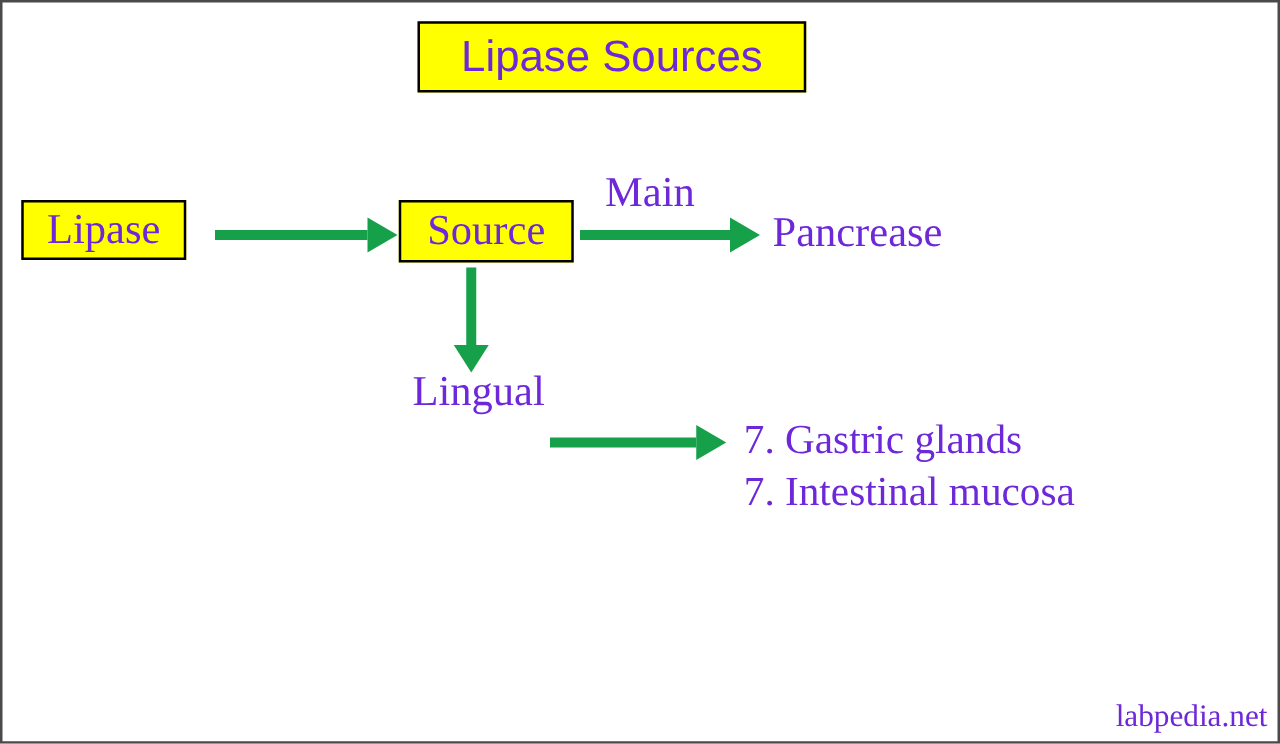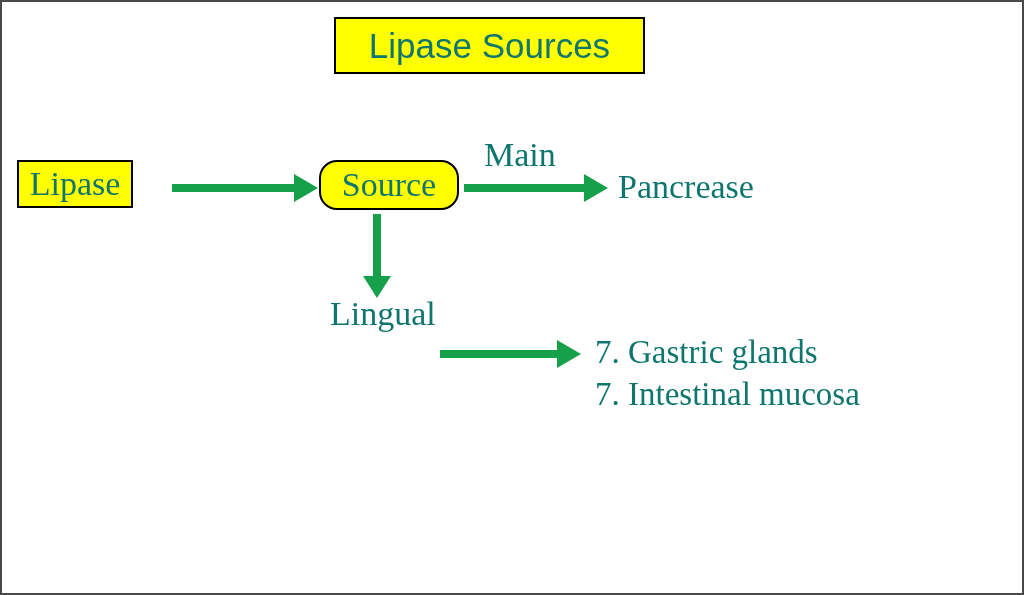--- a/index.html
+++ b/index.html
@@ -9,44 +9,43 @@
   }
   #canvas {
     position: relative;
     width: 1024px;
     height: 595px;
     background: #ffffff;
     border: 2px solid #4a4a4a;
     box-sizing: border-box;
     overflow: hidden;
     font-family: "Liberation Serif", serif;
-    color: #0f766e;
+    color: #6d28d9;
   }
   .yellow-box {
     position: absolute;
     background: #ffff00;
     border: 2px solid #000000;
     box-sizing: border-box;
     display: flex;
     align-items: center;
     justify-content: center;
   }
   #title-box {
     left: 332px; top: 15px; width: 311px; height: 57px;
     font-family: "Liberation Sans", sans-serif;
     font-size: 35px;
   }
   #lipase-box {
-    left: 15px; top: 158px; width: 116px; height: 48px;
+    left: 15px; top: 158px; width: 132px; height: 48px;
     font-size: 34px;
   }
   #source-box {
     left: 317px; top: 158px; width: 140px; height: 50px;
     font-size: 34px;
-    border-radius: 18px;
   }
   .label {
     position: absolute;
     font-size: 34px;
     line-height: 1;
     white-space: nowrap;
   }
   #main-label   { left: 482px; top: 136px; }
   #pancrease-label { left: 616px; top: 168px; }
   #others-label { left: 328px; top: 295px; }
@@ -150,14 +149,15 @@
   <div id="arrow-others-to-list" class="h-arrow">
     <div class="shaft"></div>
     <div class="head"></div>
   </div>
 
   <div id="others-list">
     <div>7. Gastric glands</div>
     <div>7. Intestinal mucosa</div>
   </div>
 
+  <div id="watermark">labpedia.net</div>
 
 </div>
 
 </body></html>

